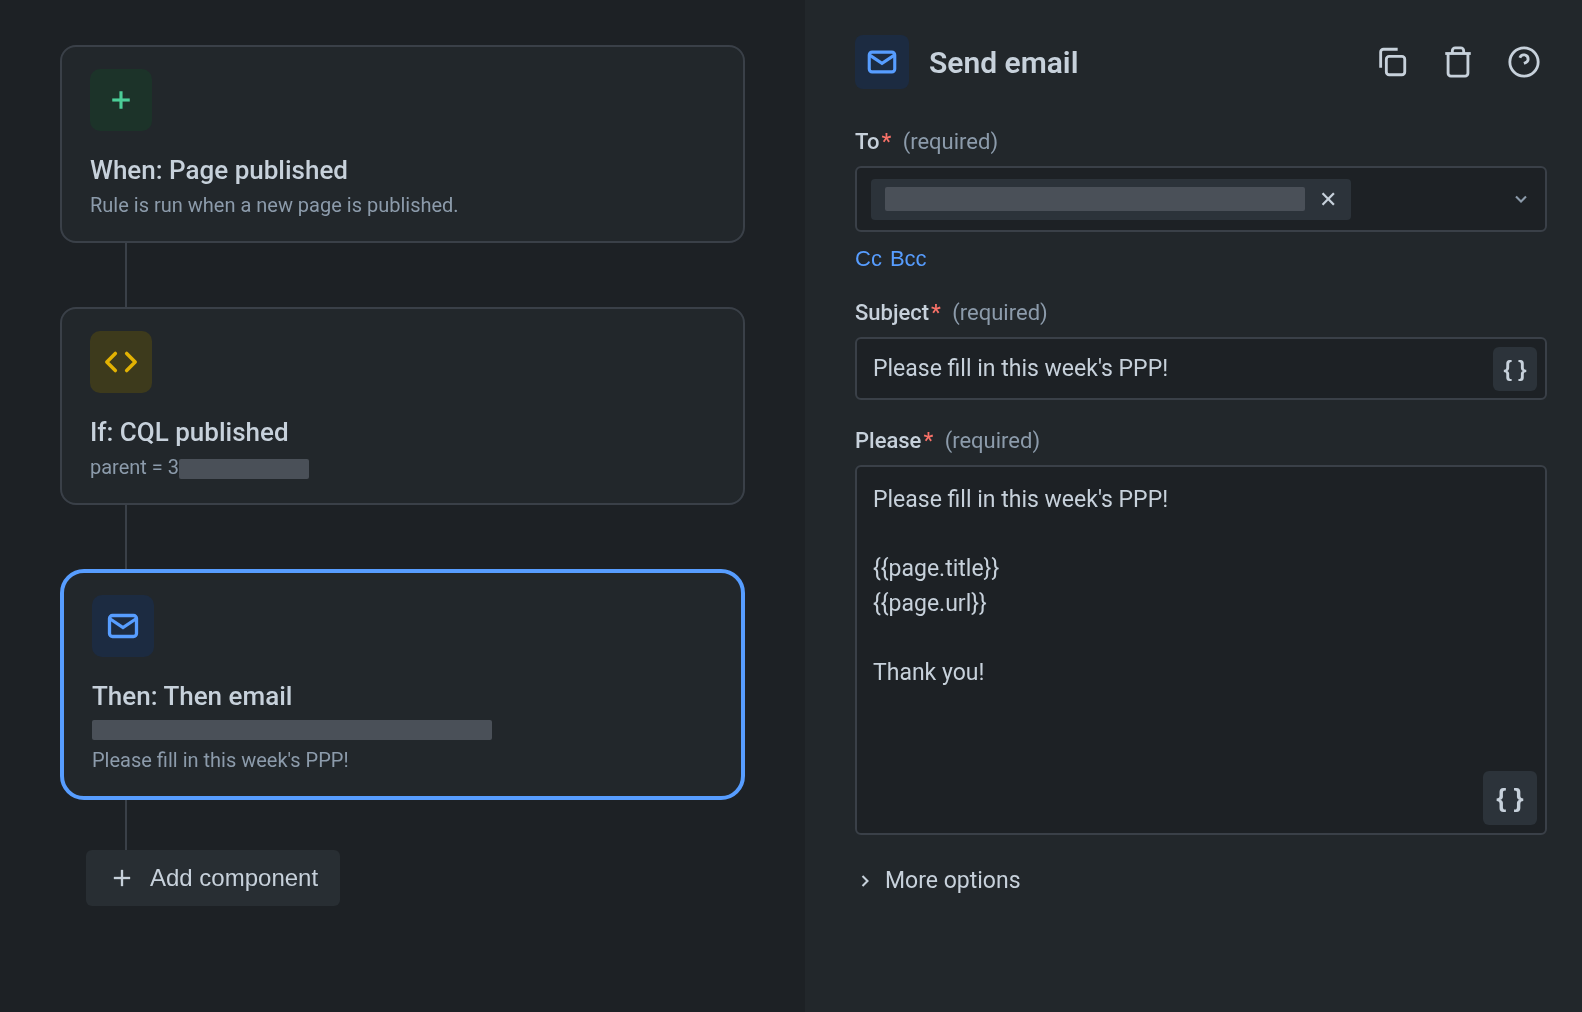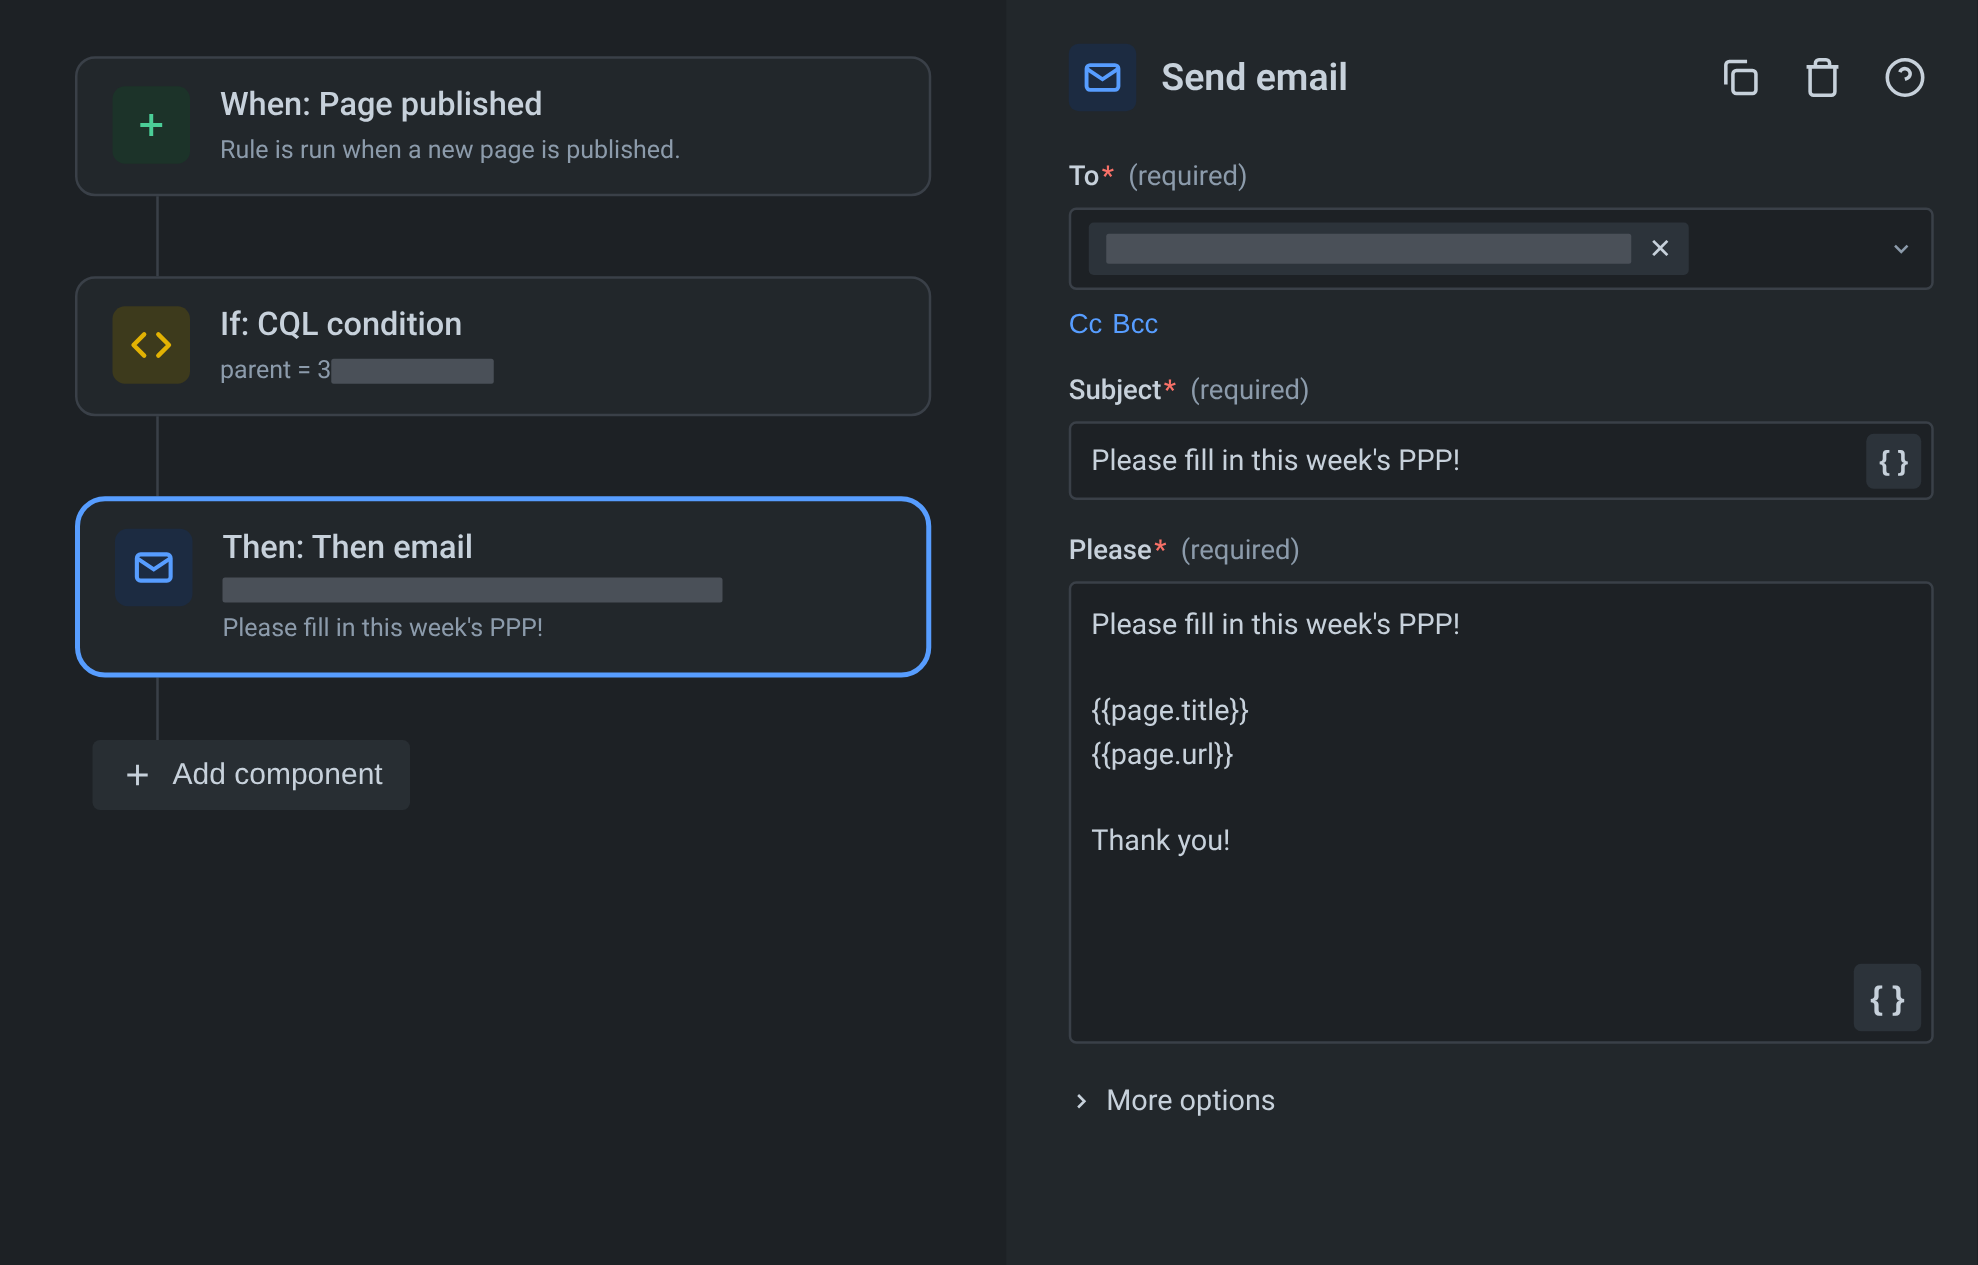--- a/index.html
+++ b/index.html
@@ -29,20 +29,21 @@
     .rule-card {
       background: #22272b;
       border: 2px solid #3a4048;
       border-radius: 16px;
       padding: 22px 28px;
       display: flex;
       align-items: flex-start;
       gap: 24px;
       margin-bottom: 0;
       position: relative;
+      flex-direction: column;
     }
     .rule-card.selected {
       border: 4px solid #579dff;
       border-radius: 24px;
     }
     .connector {
       width: 2px;
       height: 64px;
       background: #3a4048;
       margin-left: 65px;
@@ -93,21 +94,21 @@
       display: inline-flex;
       align-items: center;
       gap: 14px;
       background: #282e33;
       border: none;
       padding: 14px 22px;
       border-radius: 6px;
       color: #c7d1db;
       font-size: 24px;
       cursor: pointer;
-      margin-left: 14px;
+      margin-left: 26px;
     }
     .panel-header {
       display: flex;
       align-items: center;
       gap: 20px;
       margin-bottom: 40px;
     }
     .panel-icon-box {
       width: 54px;
       height: 54px;
@@ -279,21 +280,21 @@
   <div class="connector"></div>
 
   <div class="rule-card">
     <div class="card-icon yellow">
       <svg width="34" height="34" viewBox="0 0 24 24" fill="none" stroke="#e2b203" stroke-width="2.5" stroke-linecap="round" stroke-linejoin="round">
         <polyline points="16 18 22 12 16 6"></polyline>
         <polyline points="8 6 2 12 8 18"></polyline>
       </svg>
     </div>
     <div class="card-content">
-      <div class="card-title">If: CQL condition</div>
+      <div class="card-title">If: CQL published</div>
       <div class="card-subtitle">
         <span>parent = 3</span><span class="redacted" style="width:130px;"></span>
       </div>
     </div>
   </div>
 
   <div class="connector"></div>
 
   <div class="rule-card selected">
     <div class="card-icon blue">

